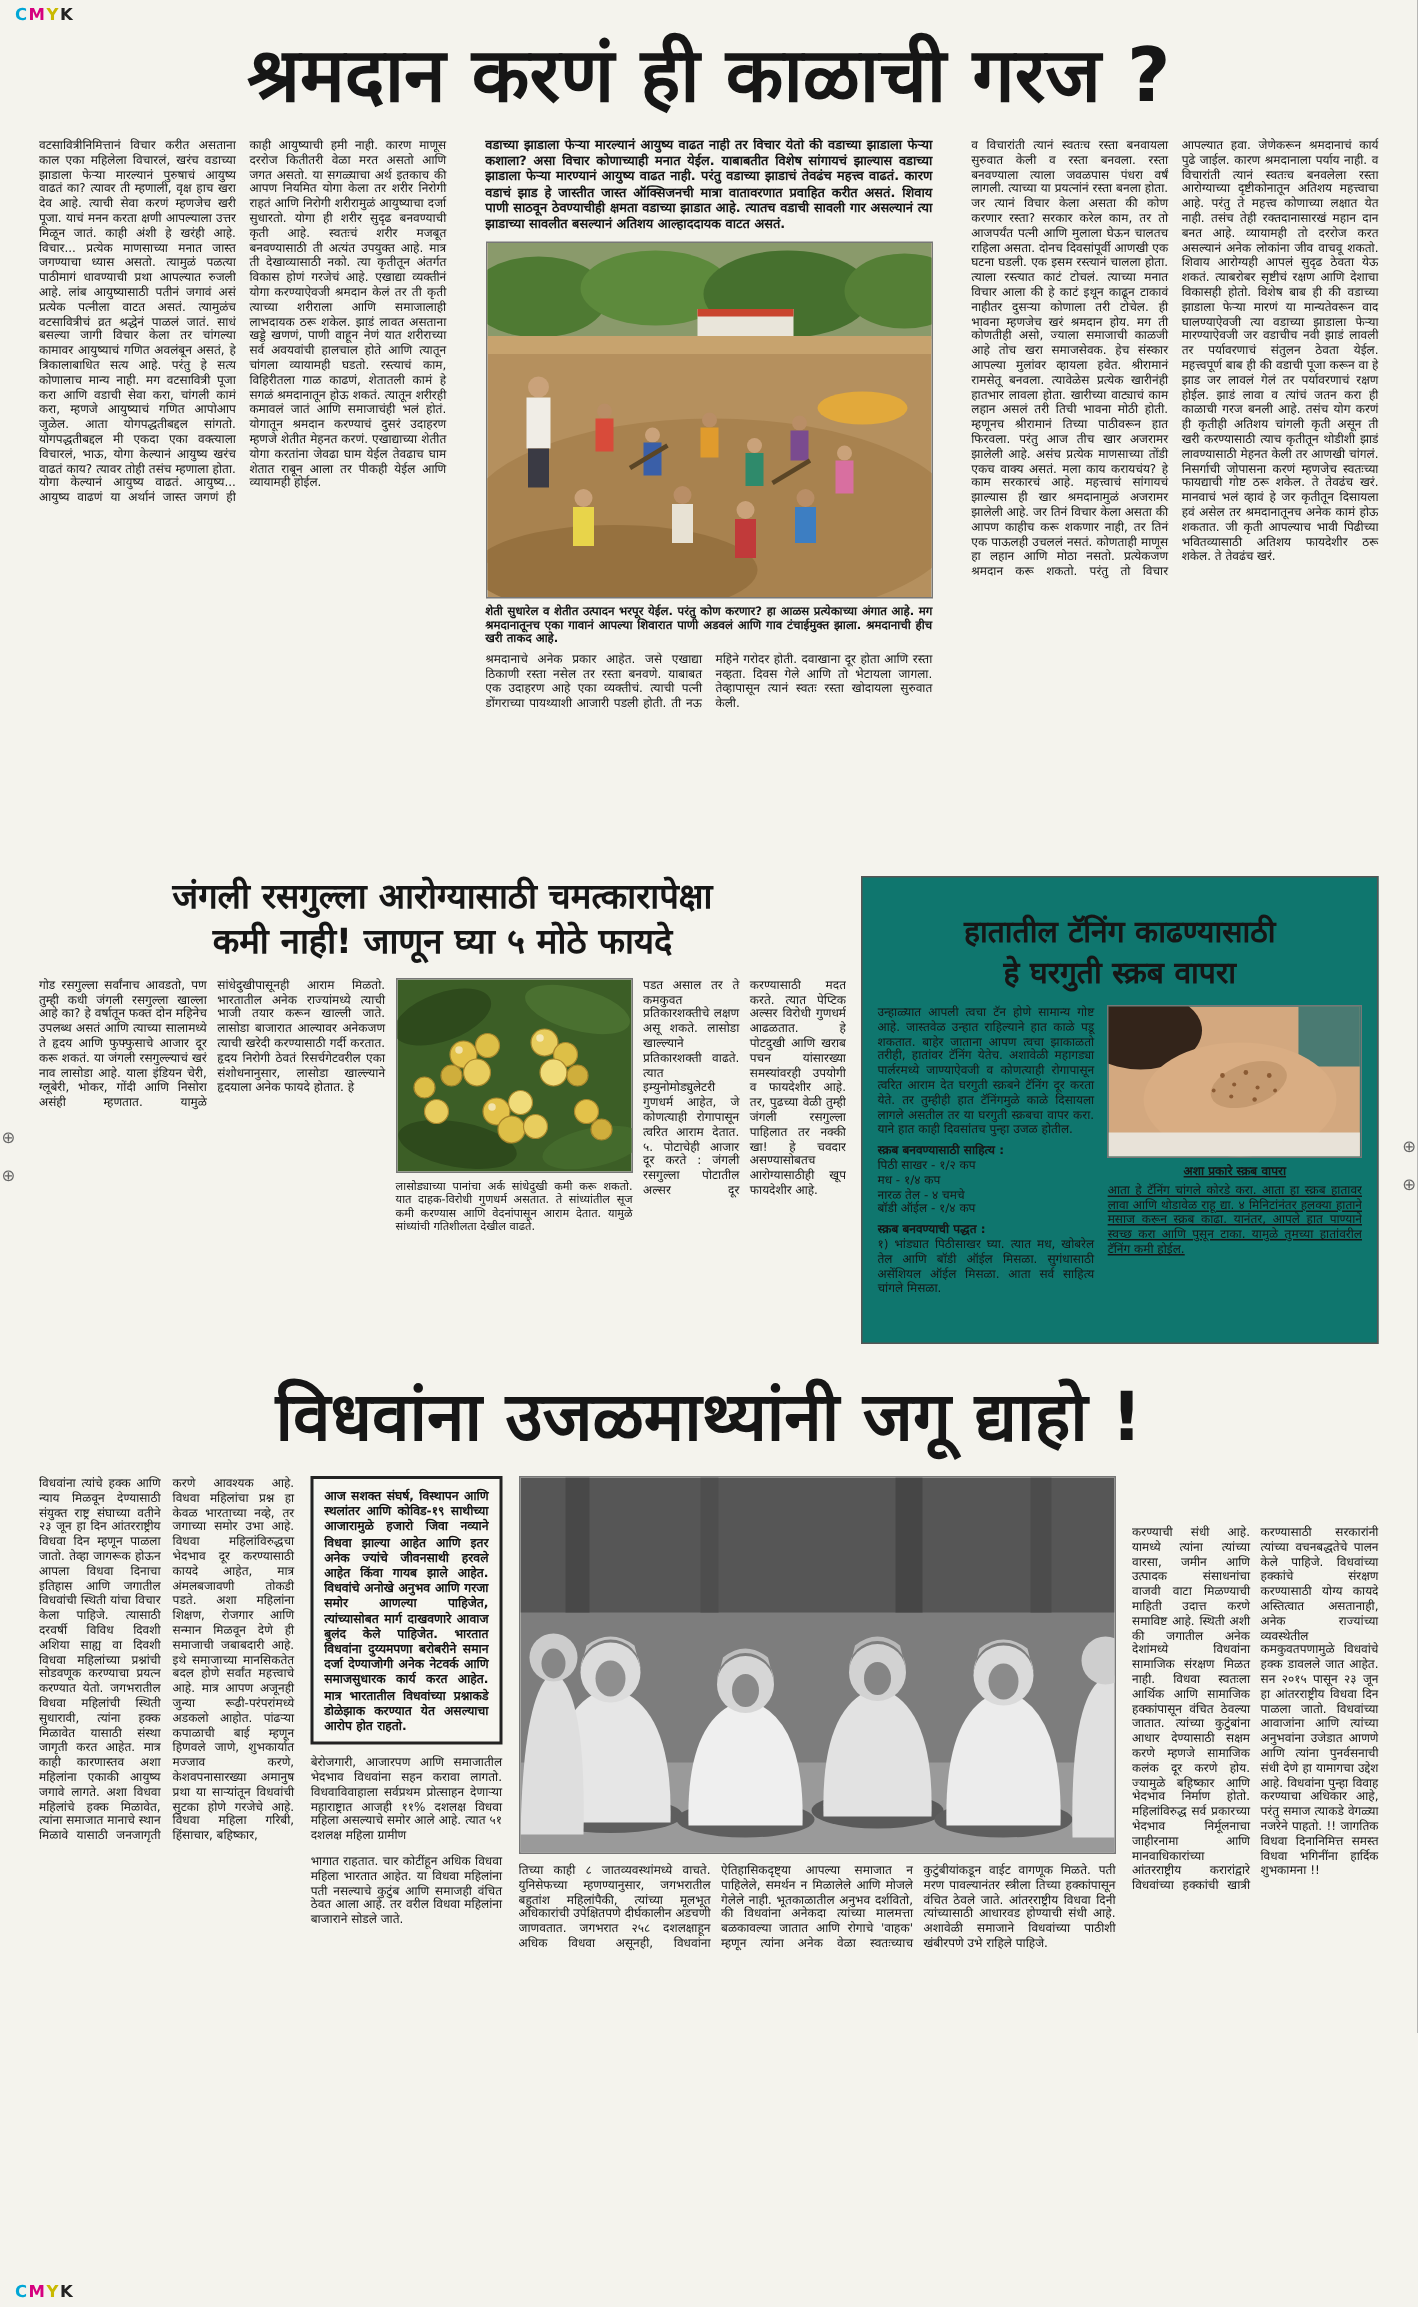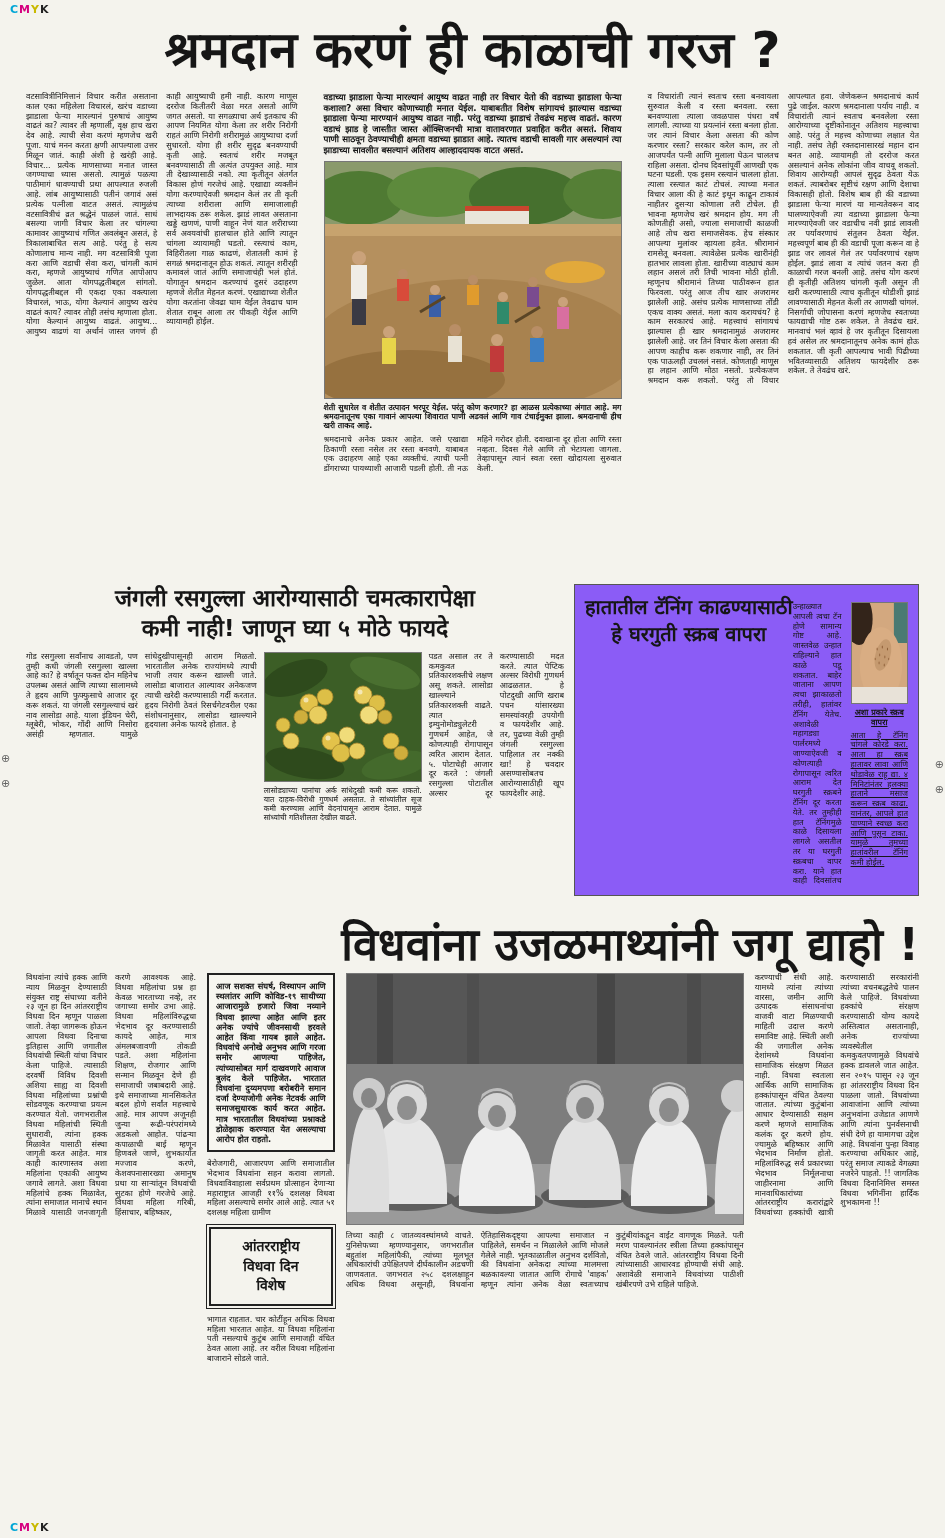--- a/index.html
+++ b/index.html
@@ -44,39 +44,39 @@
   
   .mid-row { display:flex; gap:10px; margin-top:10px; height:312px; }
   .article2 { width:538px; display:flex; flex-direction:column; }
   .a2-head { font-size:23px; font-weight:bold; text-align:center; line-height:1.3; }
   .a2-body { display:flex; gap:7px; margin-top:8px; flex:1; overflow:hidden; }
   .a2-left { width:232px; column-count:2; column-gap:7px; }
   .a2-center { width:158px; }
   .a2-centertext { font-size:7.5px; line-height:9.2px; text-align:justify; margin-top:4px; }
   .a2-right { width:136px; column-count:2; column-gap:7px; }
 
-  .article3 { width:354px; border:1px solid #555; padding:9px 10px; display:flex; flex-direction:row; background:#8b5cf6; }
+  .article3 { width:354px; border:1px solid #555; padding:23px 10px; display:flex; flex-direction:column; background:#0f766e; }
   .a3-head { font-size:20px; font-weight:bold; text-align:center; line-height:1.35; }
   .a3-body { display:flex; gap:9px; margin-top:8px; flex:1; overflow:hidden; }
   .a3-left { width:46%; }
   .a3-right { width:54%;text-decoration:underline; }
   .a3-caption { font-size:8px; font-weight:bold; text-align:center; margin:4px 0 3px; }
   .a3-subhead { font-weight:bold; margin-top:4px; }
 
   
   .article4 { margin-top:12px; }
-  .h1-a4 { font-size:45px; font-weight:bold; text-align:right; padding:4px 0 0; }
+  .h1-a4 { font-size:45px; font-weight:bold; text-align:center; padding:4px 0 11px; }
   .a4-body { display:flex; gap:11px; height:468px; overflow:hidden; }
   .a4-left { width:176px; column-count:2; column-gap:8px; }
   .a4-mid { width:132px; display:flex; flex-direction:column; gap:7px; }
   .quote-box { border:2px solid #222; padding:6px 7px; font-weight:bold; font-size:8.2px; line-height:10.2px; text-align:justify; background:#f7f6f0; }
   .special-box { border:2px solid #222; outline:1px solid #222; outline-offset:2px; padding:8px 4px; text-align:center; font-weight:bold; font-size:14px; line-height:1.4; margin:2px 2px; }
   .a4-photo { width:398px; display:flex; flex-direction:column; }
   .a4-photo-below { column-count:3; column-gap:7px; margin-top:6px; flex:1; overflow:hidden; }
-  .a4-right { width:170px; column-count:2; column-gap:7px; }
+  .a4-right { width:170px; column-count:2; column-gap:7px;margin-top:33px; }
 
   svg { display:block; }
 </style>
 </head>
 <body>
 
 <div class="page">
 
   <div class="cmyk top">
     <span>C</span><span>M</span><span>Y</span><span>K</span>
@@ -250,25 +250,20 @@
     </div>
 
     <section class="article4">
       <h1 class="h1-a4">विधवांना उजळमाथ्यांनी जगू द्याहो !</h1>
       <div class="a4-body">
         <div class="a4-left smalltext">विधवांना त्यांचे हक्क आणि न्याय मिळवून देण्यासाठी संयुक्त राष्ट्र संघाच्या वतीने २३ जून हा दिन आंतरराष्ट्रीय विधवा दिन म्हणून पाळला जातो. तेव्हा जागरूक होऊन आपला विधवा दिनाचा इतिहास आणि जगातील विधवांची स्थिती यांचा विचार केला पाहिजे. त्यासाठी दरवर्षी विविध दिवशी अशिया साह्य वा दिवशी विधवा महिलांच्या प्रश्नांची सोडवणूक करण्याचा प्रयत्न करण्यात येतो. जगभरातील विधवा महिलांची स्थिती सुधारावी, त्यांना हक्क मिळावेत यासाठी संस्था जागृती करत आहेत. मात्र काही कारणास्तव अशा महिलांना एकाकी आयुष्य जगावे लागते. अशा विधवा महिलांचे हक्क मिळावेत, त्यांना समाजात मानाचे स्थान मिळावे यासाठी जनजागृती करणे आवश्यक आहे. विधवा महिलांचा प्रश्न हा केवळ भारताच्या नव्हे, तर जगाच्या समोर उभा आहे. विधवा महिलांविरुद्धचा भेदभाव दूर करण्यासाठी कायदे आहेत, मात्र अंमलबजावणी तोकडी पडते. अशा महिलांना शिक्षण, रोजगार आणि सन्मान मिळवून देणे ही समाजाची जबाबदारी आहे. इथे समाजाच्या मानसिकतेत बदल होणे सर्वांत महत्त्वाचे आहे. मात्र आपण अजूनही जुन्या रूढी-परंपरांमध्ये अडकलो आहोत. पांढऱ्या कपाळाची बाई म्हणून हिणवले जाणे, शुभकार्यात मज्जाव करणे, केशवपनासारख्या अमानुष प्रथा या साऱ्यांतून विधवांची सुटका होणे गरजेचे आहे. विधवा महिला गरिबी, हिंसाचार, बहिष्कार,</div>
 
         <div class="a4-mid">
           <div class="quote-box">आज सशक्त संघर्ष, विस्थापन आणि स्थलांतर आणि कोविड-१९ साथीच्या आजारामुळे हजारो जिवा नव्याने विधवा झाल्या आहेत आणि इतर अनेक ज्यांचे जीवनसाथी हरवले आहेत किंवा गायब झाले आहेत. विधवांचे अनोखे अनुभव आणि गरजा समोर आणल्या पाहिजेत, त्यांच्यासोबत मार्ग दाखवणारे आवाज बुलंद केले पाहिजेत. भारतात विधवांना दुय्यमपणा बरोबरीने समान दर्जा देण्याजोगी अनेक नेटवर्क आणि समाजसुधारक कार्य करत आहेत. मात्र भारतातील विधवांच्या प्रश्नाकडे डोळेझाक करण्यात येत असल्याचा आरोप होत राहतो.</div>
           <div class="smalltext">बेरोजगारी, आजारपण आणि समाजातील भेदभाव विधवांना सहन करावा लागतो. विधवाविवाहाला सर्वप्रथम प्रोत्साहन देणाऱ्या महाराष्ट्रात आजही ११% दशलक्ष विधवा महिला असल्याचे समोर आले आहे. त्यात ५१ दशलक्ष महिला ग्रामीण</div>
-          <div class="special-box">
-            <span>आंतरराष्ट्रीय</span><br>
-            <span>विधवा दिन</span><br>
-            <span>विशेष</span>
-          </div>
           <div class="smalltext">भागात राहतात. चार कोटींहून अधिक विधवा महिला भारतात आहेत. या विधवा महिलांना पती नसल्याचे कुटुंब आणि समाजही वंचित ठेवत आला आहे. तर वरील विधवा महिलांना बाजाराने सोडले जाते.</div>
         </div>
 
         <div class="a4-photo">
           <figure class="photo-frame">
             <svg width="396" height="250" viewBox="0 0 396 250">
               <rect width="396" height="250" fill="#7d7d7d"></rect>
               <rect width="396" height="90" fill="#565656"></rect>
               <rect x="30" width="16" height="90" fill="#484848"></rect>
               <rect x="120" width="12" height="90" fill="#4e4e4e"></rect>

